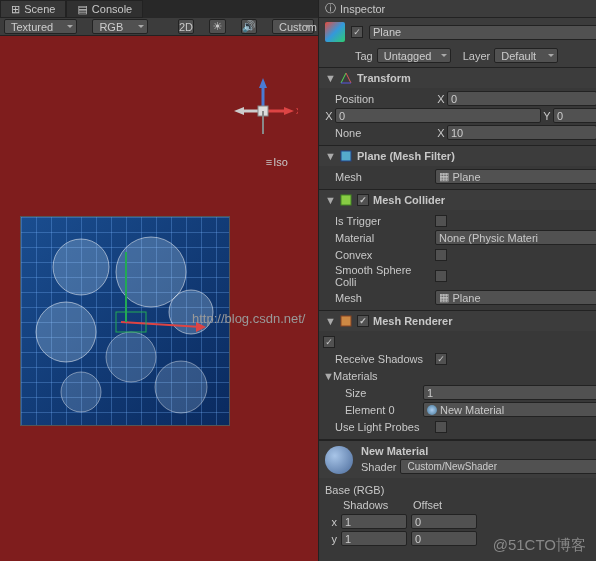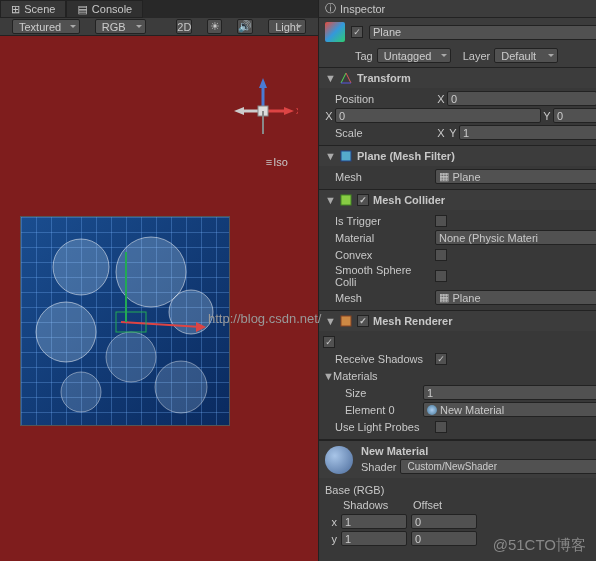--- a/index.html
+++ b/index.html
@@ -2,21 +2,21 @@
 <html><head>
 <meta charset="utf-8">
 <style>
 *{box-sizing:border-box;margin:0;padding:0;font-family:Arial,sans-serif;font-size:11px;color:#c8c8c8}
 body{background:#383838;width:596px;height:561px;overflow:hidden;display:flex}
 .left{width:318px;display:flex;flex-direction:column;background:#383838}
 .right{flex:1;display:flex;flex-direction:column;background:#383838;border-left:1px solid #222}
 .tabs{height:18px;display:flex;background:#282828}
 .tab{padding:2px 10px;background:#383838;border:1px solid #222;display:flex;align-items:center;gap:4px}
 .tab.inactive{background:#303030}
-.toolbar{height:18px;background:#3c3c3c;display:flex;align-items:center;padding:0 12px;gap:15px;border-bottom:1px solid #222}
+.toolbar{height:18px;background:#3c3c3c;display:flex;align-items:center;padding:0 4px;gap:15px;border-bottom:1px solid #222}
 .dd{background:#515151;border:1px solid #222;padding:1px 6px;color:#ccc;height:15px;display:flex;align-items:center;position:relative;border-radius:2px}
 .dd::after{content:"";position:absolute;right:3px;top:5px;border:3px solid transparent;border-top-color:#aaa}
 .viewport{flex:1;background:#7f1d1d;position:relative}
 .gizmo{position:absolute;top:40px;right:20px;width:70px;height:70px}
 .iso{position:absolute;top:120px;right:30px;color:#aaa}
 .preview{position:absolute;top:180px;left:20px;width:210px;height:210px;background:linear-gradient(135deg,#1a4d8f,#0a2a5f);border:1px solid #555}
 .grid{position:absolute;inset:0;background-image:linear-gradient(rgba(120,180,255,.3) 1px,transparent 1px),linear-gradient(90deg,rgba(120,180,255,.3) 1px,transparent 1px);background-size:15px 15px}
 .insp-header{height:18px;background:#3c3c3c;display:flex;align-items:center;padding:0 6px;gap:4px;border-bottom:1px solid #222}
 .obj-header{background:#3c3c3c;padding:4px 6px;display:flex;align-items:center;gap:6px}
 .cube-icon{width:20px;height:20px;background:linear-gradient(135deg,#e74c3c,#3498db,#2ecc71);border-radius:2px}
@@ -56,21 +56,21 @@
         <span>Console</span>
       </div>
   </div>
   <div class="toolbar">
     <div class="dd" style="width:80px">Textured</div>
     <div class="dd" style="width:60px">RGB</div>
     <div style="flex:1"></div>
     <div class="tool-btn">2D</div>
     <div class="tool-btn">☀</div>
     <div class="tool-btn">🔊</div>
-    <div class="dd" style="width:42px">Light</div>
+    <div class="dd" style="width:42px">Custom</div>
   </div>
   <div class="viewport">
     <div class="gizmo">
       <svg width="70" height="70">
         <line x1="35" y1="35" x2="35" y2="8" stroke="#4a7ad4" stroke-width="3"></line>
         <polygon points="35,2 31,12 39,12" fill="#4a7ad4"></polygon>
         <text x="35" y="0" fill="#4a7ad4" font-size="10" text-anchor="middle">z</text>
         <line x1="35" y1="35" x2="60" y2="35" stroke="#d44" stroke-width="3"></line>
         <polygon points="66,35 56,31 56,39" fill="#d44"></polygon>
         <text x="68" y="38" fill="#d44" font-size="10">x</text>
@@ -90,21 +90,21 @@
         <circle cx="45" cy="115" r="30" fill="rgba(200,230,255,.25)" stroke="rgba(255,255,255,.5)"></circle>
         <circle cx="110" cy="140" r="25" fill="rgba(200,230,255,.2)" stroke="rgba(255,255,255,.4)"></circle>
         <circle cx="60" cy="175" r="20" fill="rgba(200,230,255,.2)" stroke="rgba(255,255,255,.4)"></circle>
         <circle cx="160" cy="170" r="26" fill="rgba(200,230,255,.2)" stroke="rgba(255,255,255,.4)"></circle>
         <line x1="100" y1="105" x2="180" y2="110" stroke="#d44" stroke-width="2"></line>
         <polygon points="185,110 175,105 175,115" fill="#d44"></polygon>
         <line x1="105" y1="105" x2="105" y2="35" stroke="#2a5" stroke-width="2"></line>
         <rect x="95" y="95" width="30" height="20" fill="none" stroke="#2a5"></rect>
       </svg>
     </div>
-    <div style="position:absolute;top:275px;left:208px;color:#999;font-size:13px">http://blog.csdn.net/</div>
+    <div style="position:absolute;top:275px;left:192px;color:#999;font-size:13px">http://blog.csdn.net/</div>
   </div>
 </div>
 
 <div class="right">
   <div class="insp-header">
     <span>ⓘ</span>
     <span>Inspector</span>
 
   </div>
   <div class="obj-header">
@@ -141,22 +141,23 @@
           <span class="axis">Y</span>
           <input class="field" value="0" style="">
         </div>
       <div class="row">
           <span class="axis">X</span>
           <input class="field" value="0" style="">
           <span class="axis">Y</span>
           <input class="field" value="0" style="">
         </div>
       <div class="row">
-          <span class="lbl">Scale</span>
+          <span class="lbl">None</span>
           <span class="axis">X</span>
+          <input class="field" value="10" style="">
           <span class="axis">Y</span>
           <input class="field" value="1" style="">
         </div>
     </div>
   </div>
 
   <div class="comp">
     <div class="comp-header">
       <span class="fold">▼</span>
       <span class="icon-sm">

